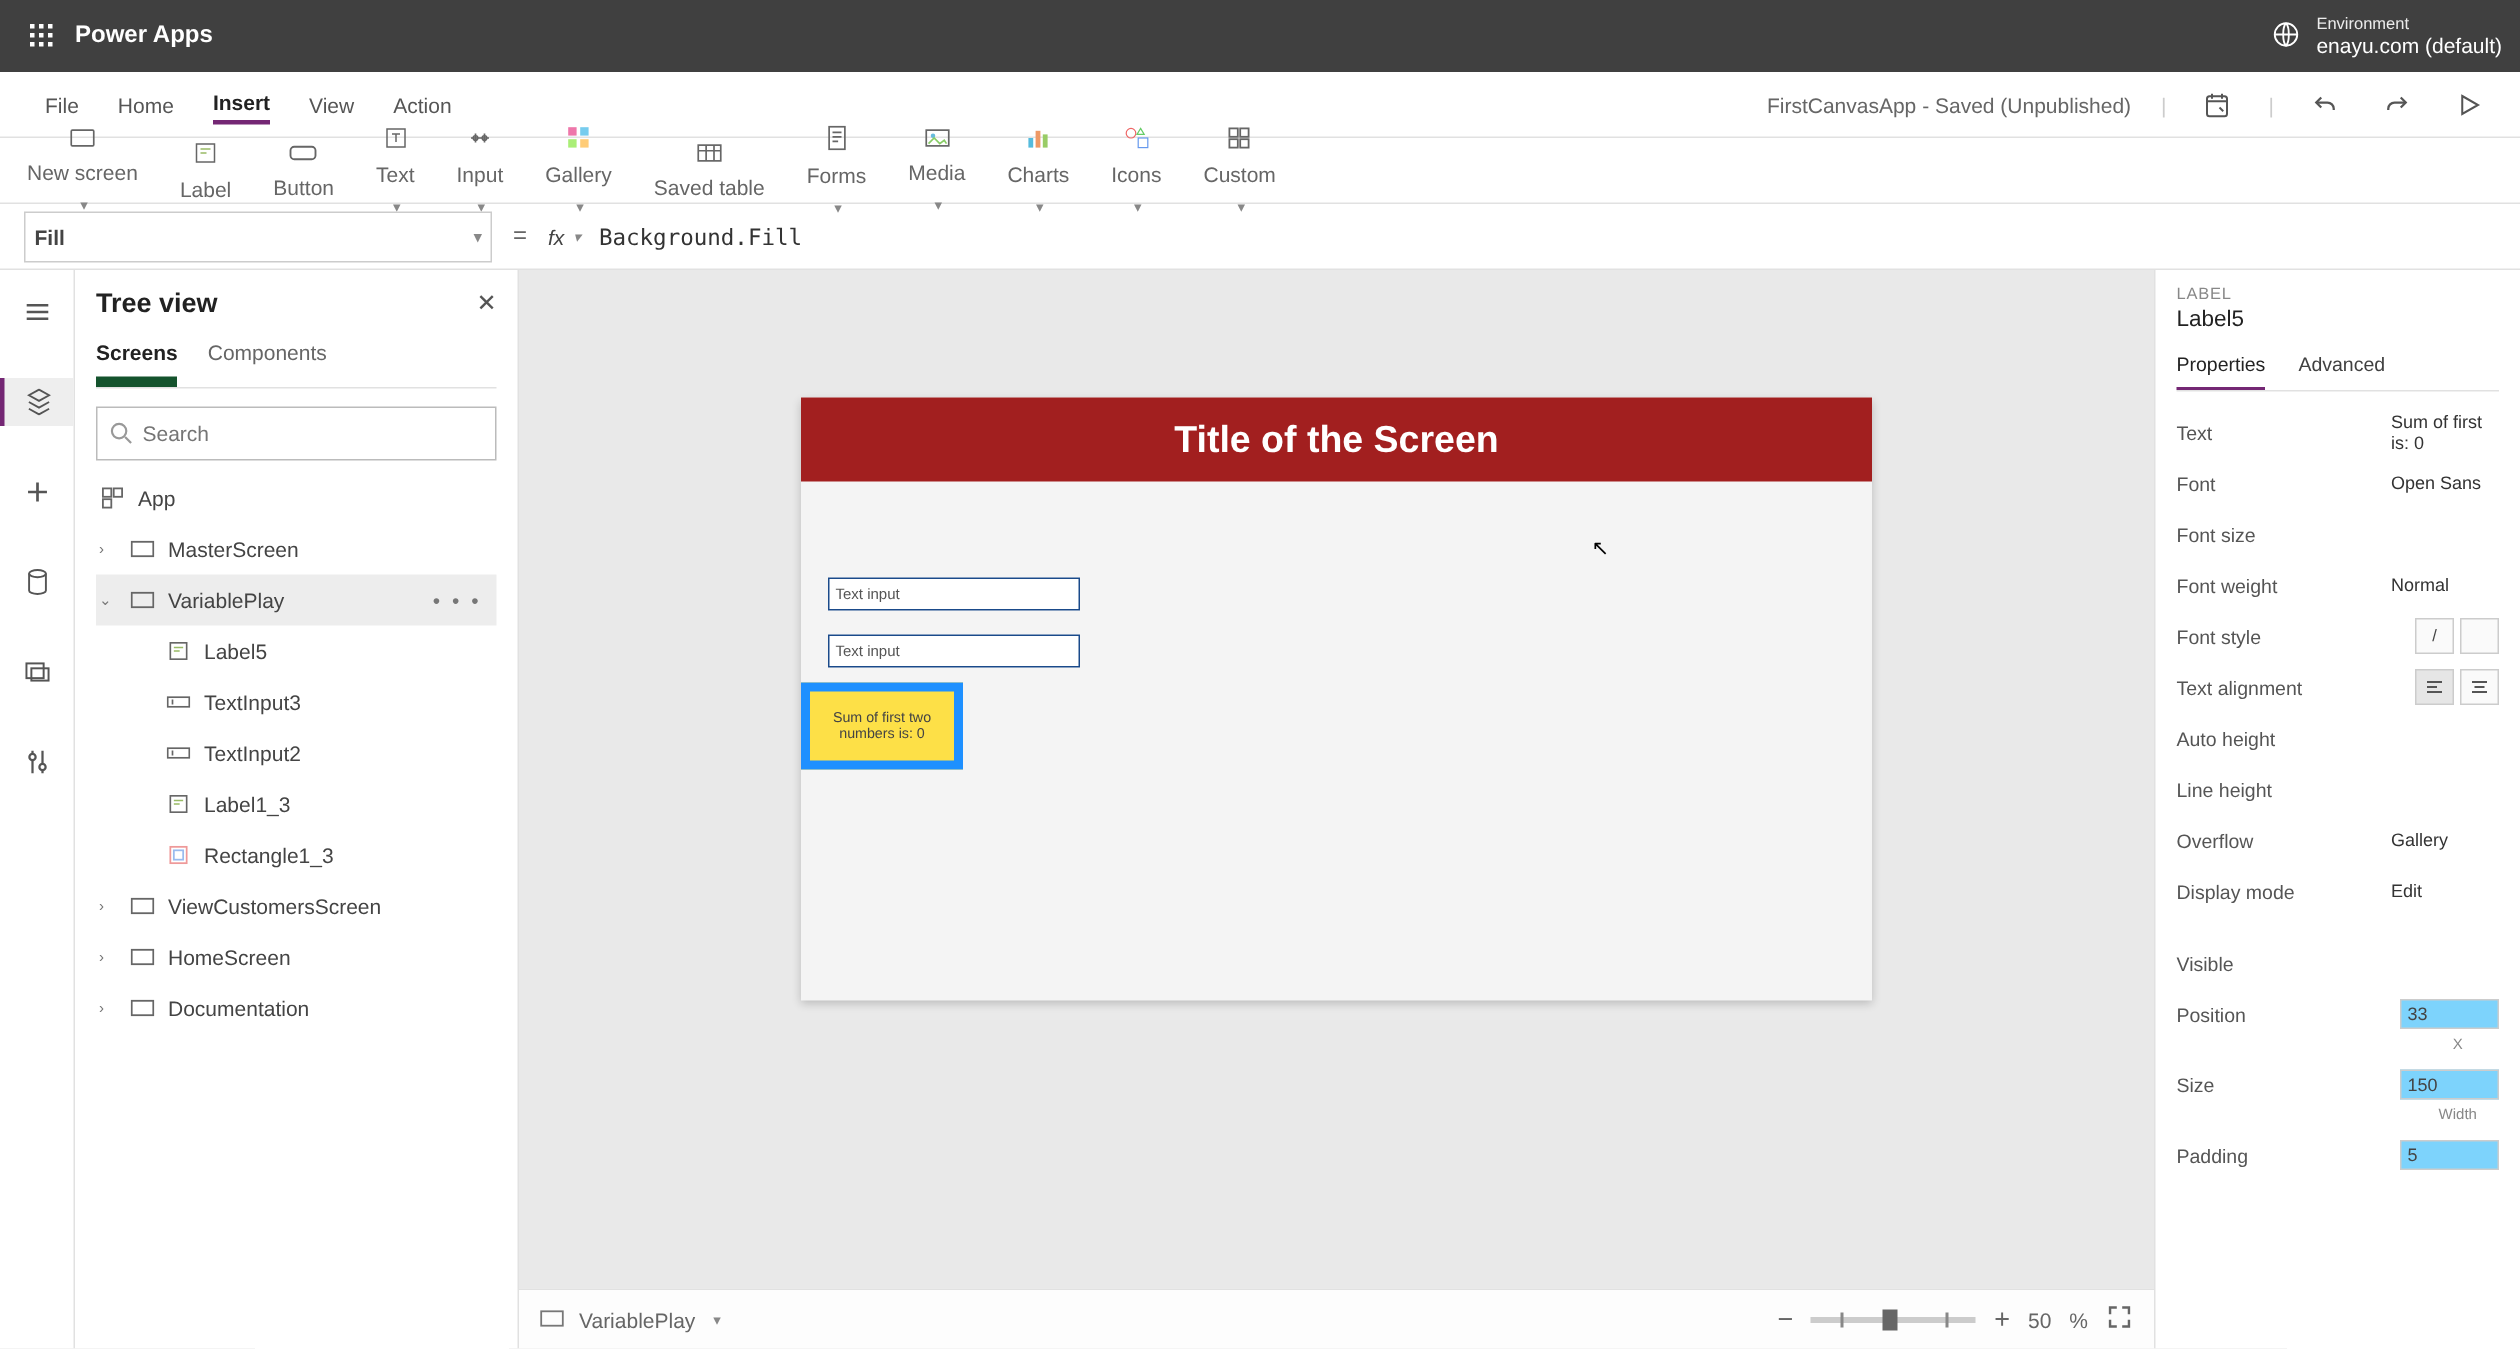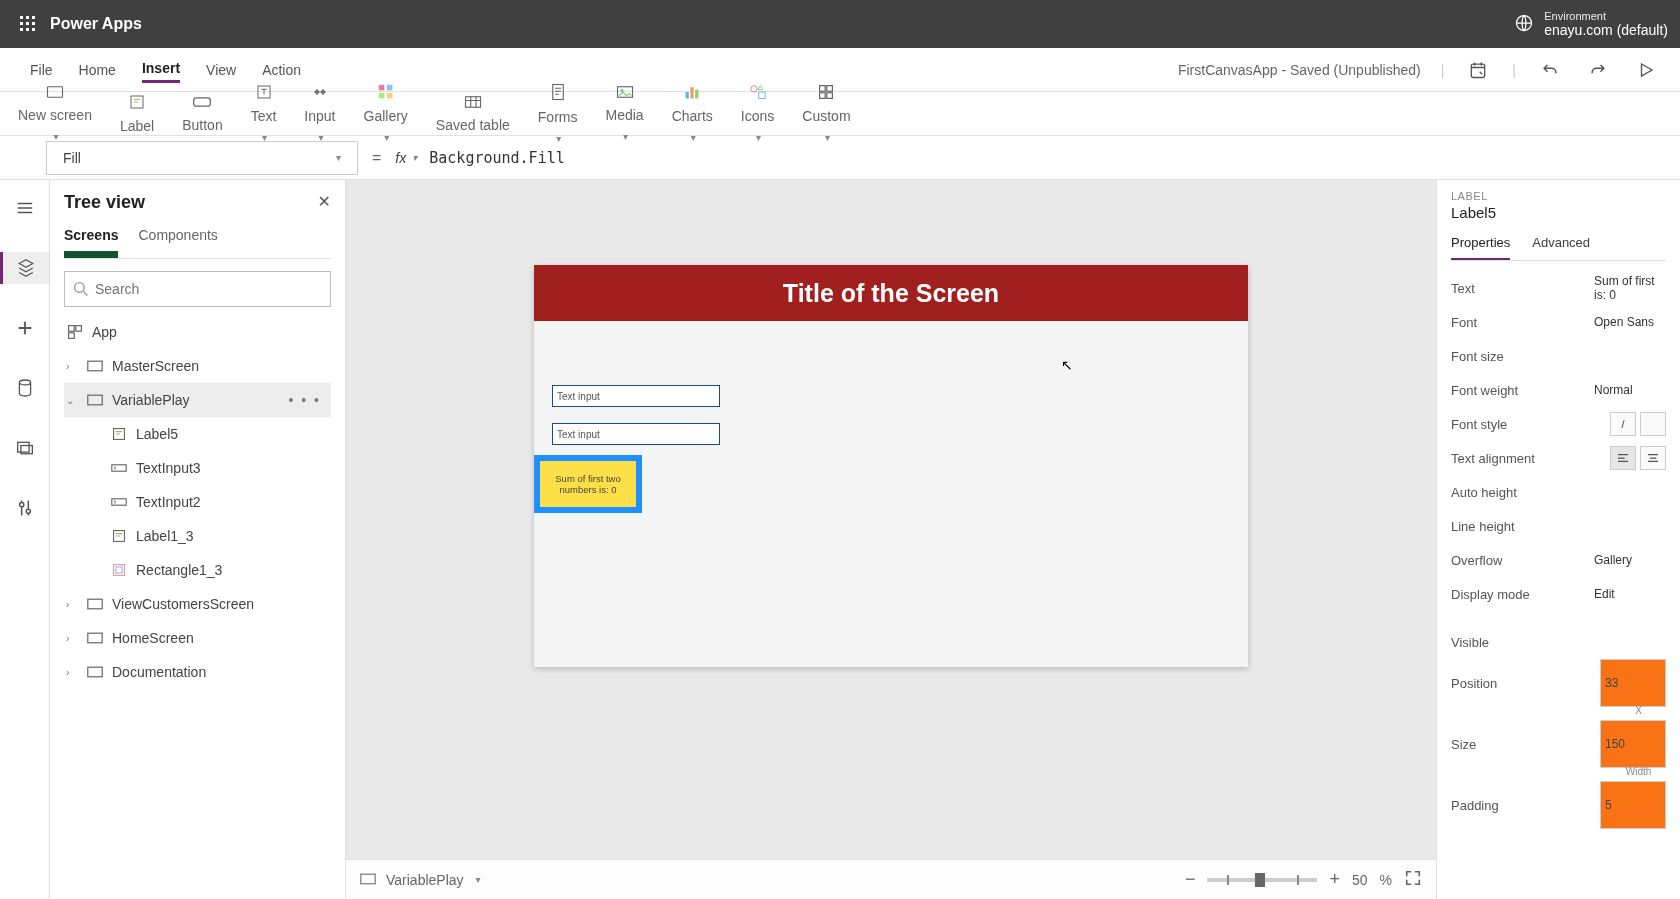--- a/index.html
+++ b/index.html
@@ -24,21 +24,21 @@
   .icon-btn svg { stroke:currentColor; fill:none; }
 
   
   .ribbon { height:44px; display:flex; align-items:center; padding:0 18px; gap:28px; border-bottom:1px solid #e1e1e1; color:#666; }
   .ribbon .grp { display:flex; align-items:center; gap:8px; cursor:pointer; font-size:14px;flex-direction:column; }
   .ribbon svg { stroke:#666; fill:none; }
   .chev { font-size:10px; color:#888; margin-left:2px; }
 
   
   .formulabar { height:44px; display:flex; align-items:center; border-bottom:1px solid #e1e1e1; }
-  .prop-select { width:312px; height:34px; margin-left:46px; border:1px solid #ccc; display:flex; align-items:center; padding:0 16px; color:#444; justify-content:space-between; }
+  .prop-select { width:312px; height:34px; margin-left:16px; border:1px solid #ccc; display:flex; align-items:center; padding:0 6px; color:#444; justify-content:space-between;font-weight:bold; }
   .eq { margin:0 14px; color:#666; font-size:16px; }
   .fx { font-style:italic; font-family:"Times New Roman",serif; color:#444; margin-right:6px; display:flex; align-items:center; gap:4px;}
   .formula-input { flex:1; font-family:Consolas,monospace; font-size:15px; color:#333; padding:0 6px; }
 
   
   .main { display:flex; height:calc(899px - 48px - 44px - 44px - 44px); }
   .rail { width:50px; border-right:1px solid #e1e1e1; display:flex; flex-direction:column; align-items:center; padding-top:12px; gap:28px; color:#555; }
   .rail .ritem { width:32px; height:32px; display:flex; align-items:center; justify-content:center; cursor:pointer; }
   .rail svg { stroke:#555; fill:none; }
 
@@ -79,21 +79,21 @@
   
   .props { width:244px; border-left:1px solid #e1e1e1; padding:10px 14px 0 14px; color:#444; font-size:13px; overflow:hidden;}
   .props .type { color:#888; font-size:11px; text-transform:uppercase; letter-spacing:.5px; }
   .props .name { font-size:15px; color:#222; margin:2px 0 10px; }
   .props-tabs { display:flex; gap:22px; border-bottom:1px solid #e1e1e1; margin-bottom:10px; }
   .props-tabs .t { padding:4px 0 8px; color:#404040; cursor:pointer; }
   .props-tabs .t.active { color:#222; font-weight:400; border-bottom:2px solid #742774; }
   .prow { display:flex; align-items:center; min-height:34px; gap:6px;}
   .prow .lbl { flex:1; color:#555; }
   .prow .val { width:72px; font-size:12px; color:#333; text-align:left;}
-  .prow .valbox { border:1px solid #ccc; padding:16px 4px; font-size:12px; min-width:66px; background:#f97316;}
+  .prow .valbox { border:1px solid #ccc; padding:2px 4px; font-size:12px; min-width:66px; background:#7dd3fc;}
   .prow.twoline .val { font-size:12px; line-height:1.2; }
   .align-btns { display:flex; gap:4px; }
   .align-btns .b { width:26px; height:24px; border:1px solid #ccc; display:flex; align-items:center; justify-content:center; font-size:11px; background:#fafafa; cursor:pointer;}
   .align-btns .b.active { background:#e6e6e6; }
   .subscript { font-size:10px; color:#888; text-align:center; margin-top:-2px; margin-bottom:4px; padding-left:160px;}
 </style>
 </head>
 <body>
 
 <div class="titlebar">

